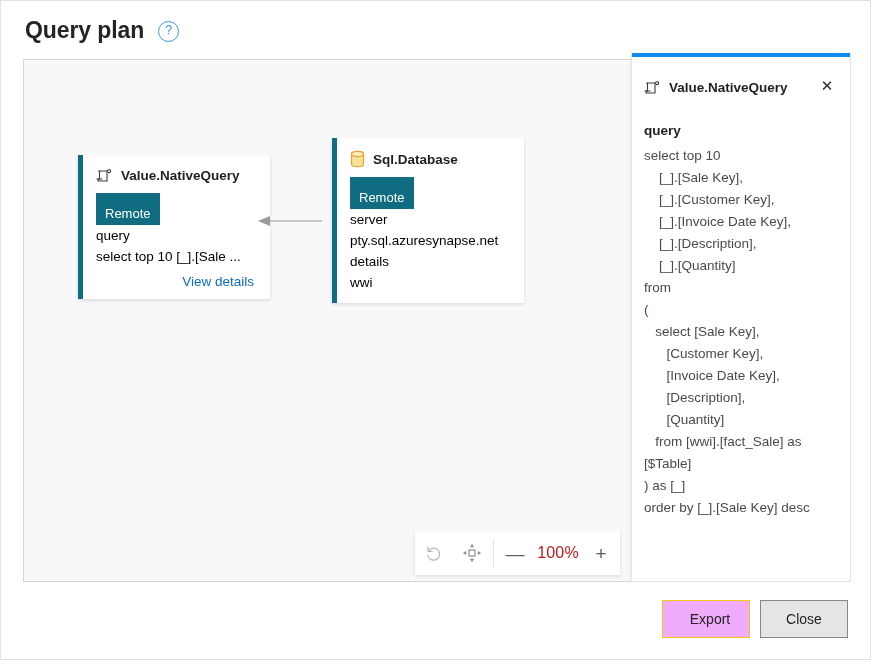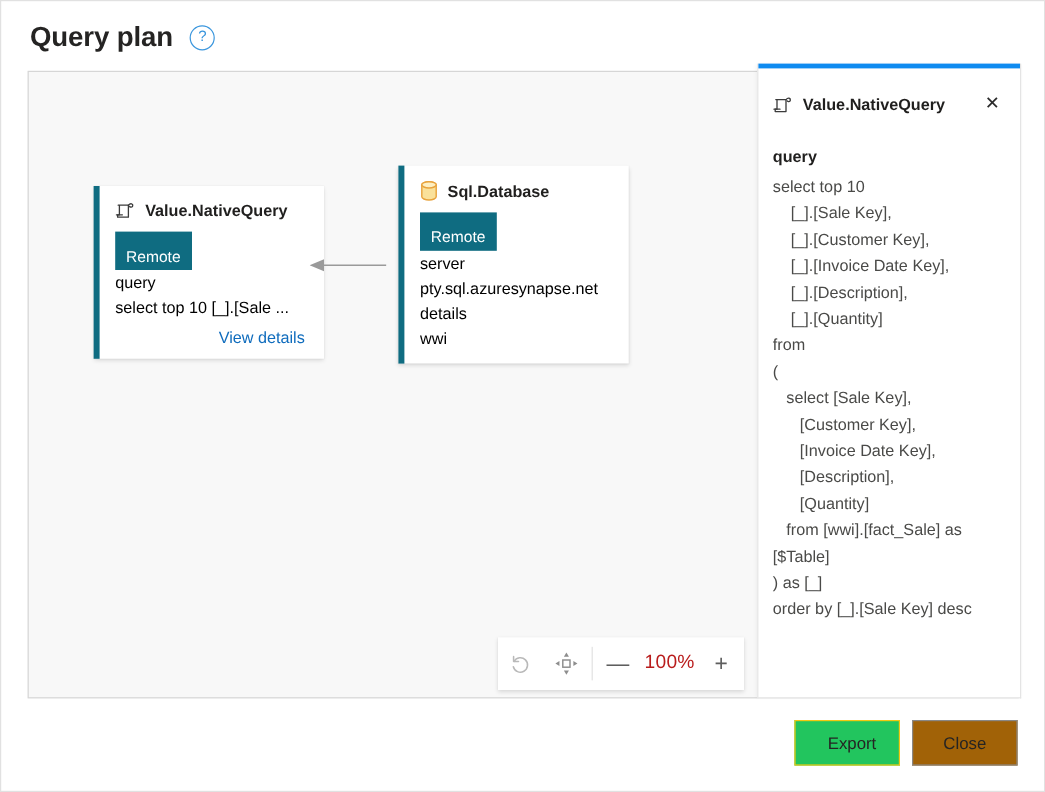--- a/index.html
+++ b/index.html
@@ -244,27 +244,27 @@
     font-size: 14px;
     font-family: "Liberation Sans", sans-serif;
     box-sizing: border-box;
     cursor: pointer;
     border: 1px solid transparent;
     display: flex;
     align-items: center;
     justify-content: center;
   }
   .btn-primary {
-    background: #22c55e;
+    background: #f0abfc;
     color: #252423;
     border-color: #F2C811;
     padding-left: 26px;
   }
   .btn-secondary {
-    background: #a16207;
+    background: #e5e5e5;
     color: #252423;
     border-color: #8a8886;
   }
 </style>
 </head>
 <body>
 
 <div class="dialog">
 
   <div class="header">

